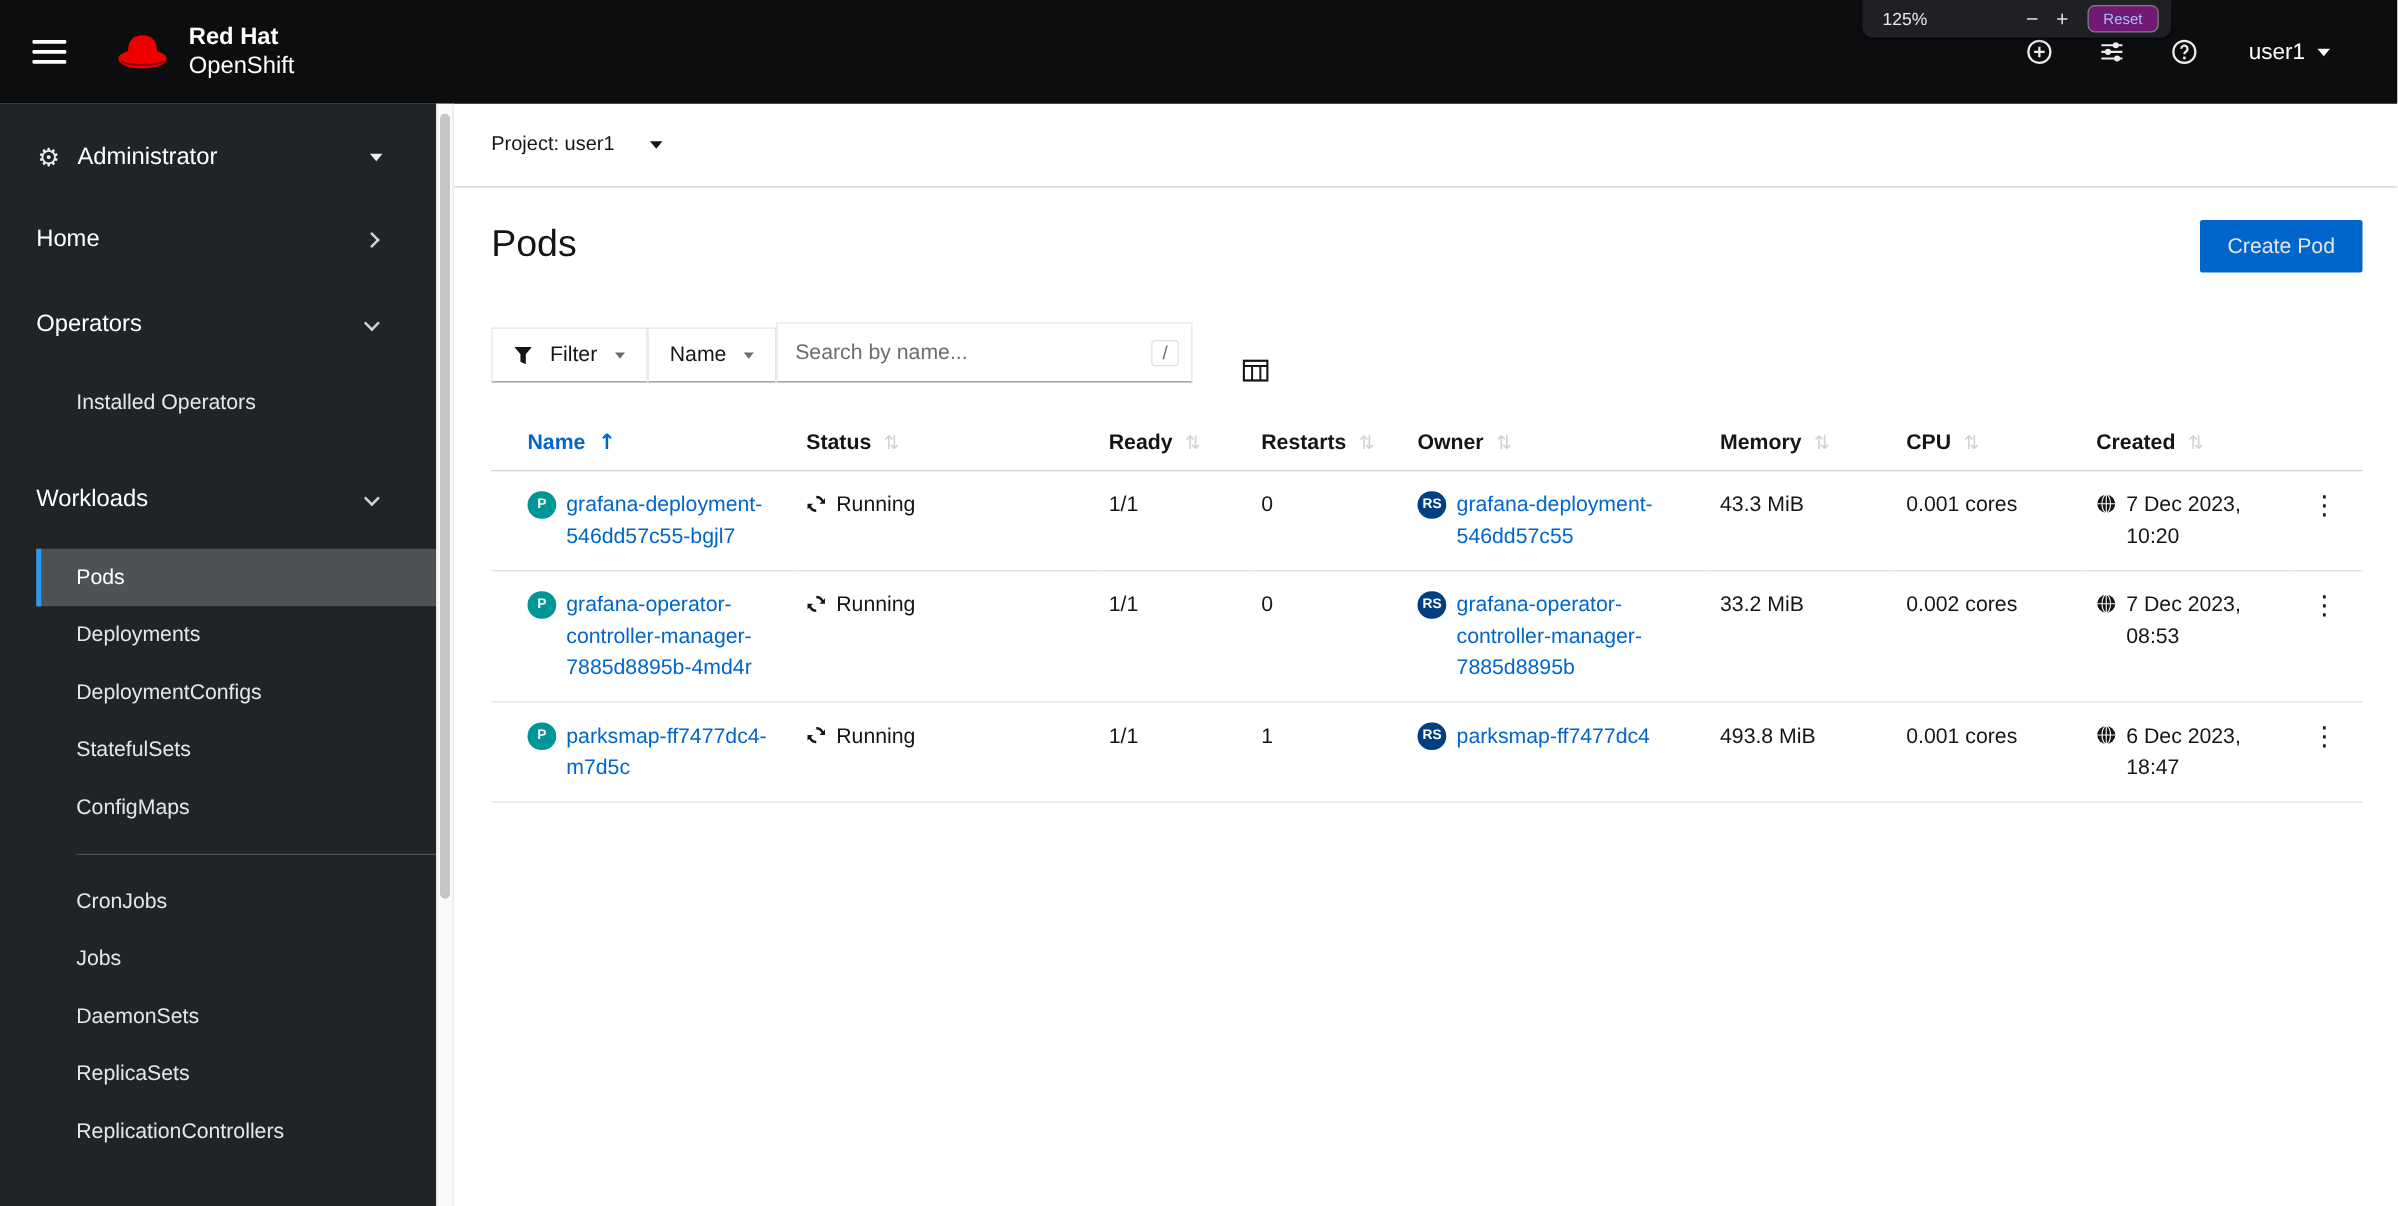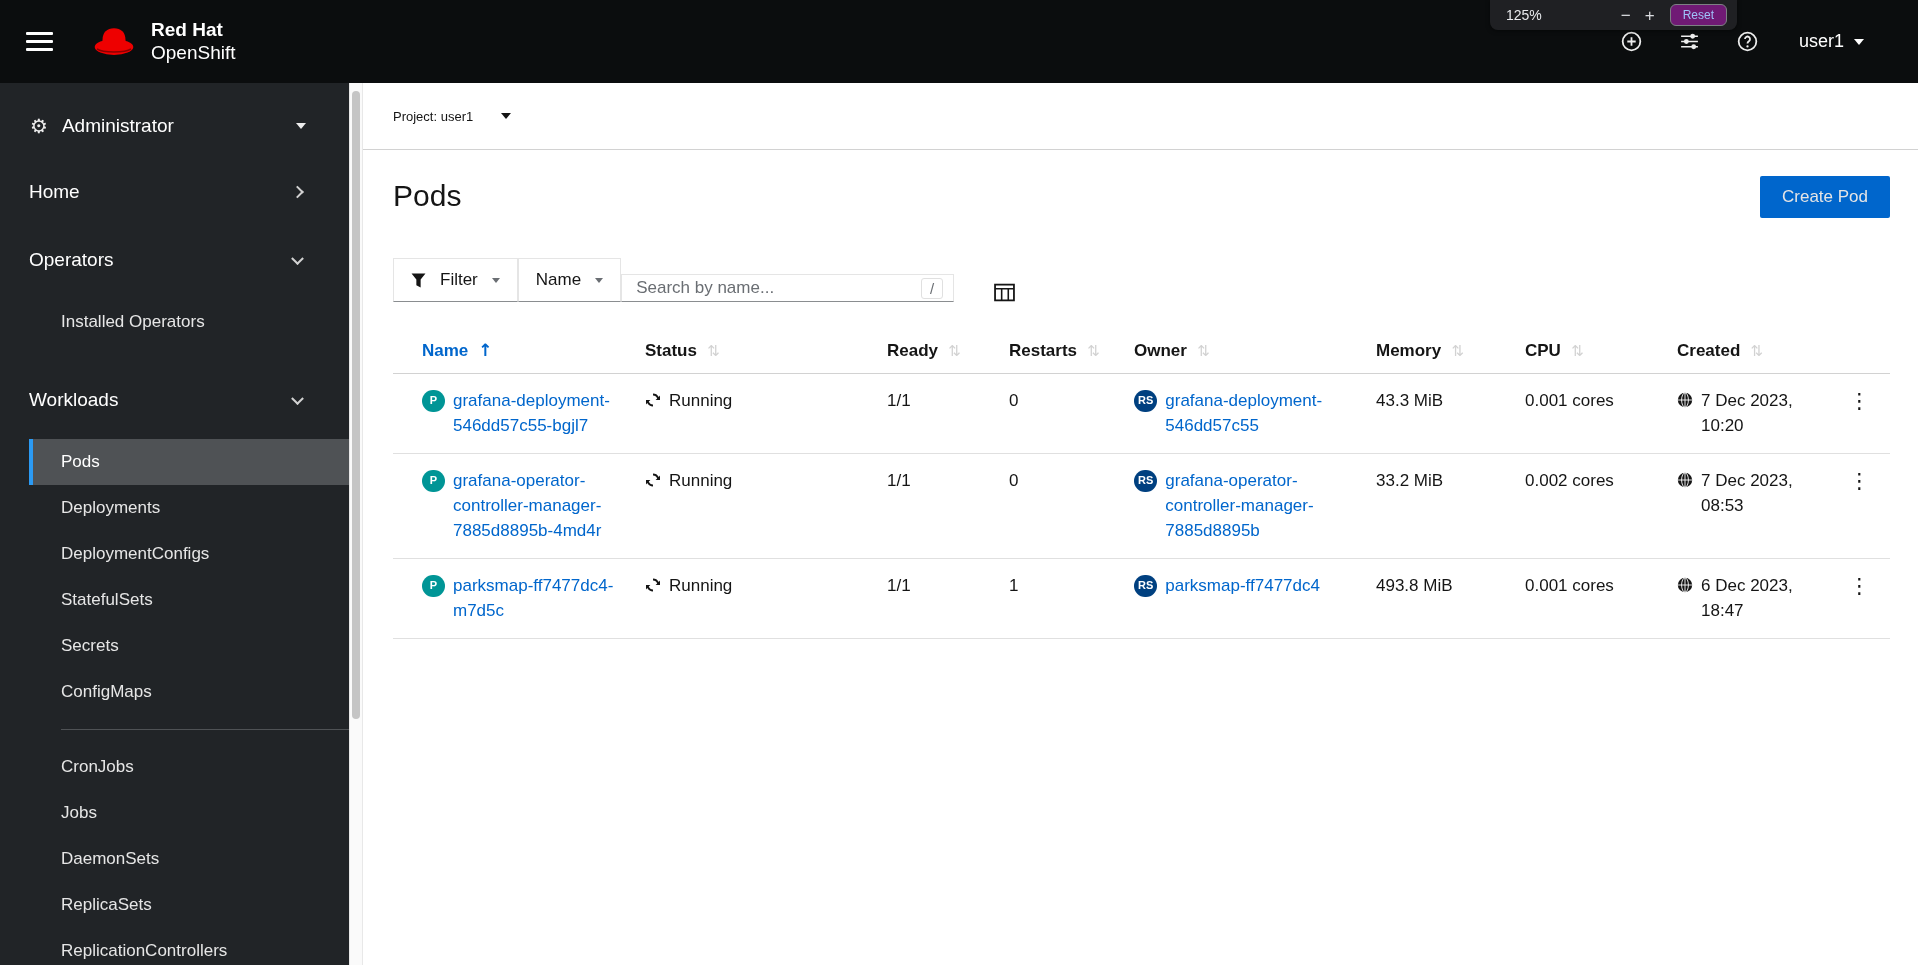--- a/index.html
+++ b/index.html
@@ -51,33 +51,33 @@
 
   
   .scroll-strip { width:14px; background:#fafafa; border-left:1px solid #e8e8e8; border-right:1px solid #e8e8e8;
     position:relative; flex-shrink:0; }
   .scroll-thumb { position:absolute; left:2px; top:8px; width:8px; height:628px; background:#c5c5c5; border-radius:4px; cursor:pointer; }
 
   
   .main { flex:1; display:flex; flex-direction:column; background:#fff; min-width:0; }
   .project-bar { height:67px; display:flex; align-items:center; padding-left:30px;
     border-bottom:1px solid #d2d2d2; flex-shrink:0; background:#fff; }
-  .project-toggle { display:flex; align-items:center; gap:28px; font-size:13px; background:none; border:none; cursor:pointer; color:#151515; }
+  .project-toggle { display:flex; align-items:center; gap:28px; font-size:16px; background:none; border:none; cursor:pointer; color:#151515; }
 
   .page-head { display:flex; align-items:flex-start; justify-content:space-between; padding:26px 28px 0 30px; }
   .page-title { font-size:30px; font-weight:500; color:#151515; line-height:40px; }
   .btn-primary { background:#0066cc; color:#e5e5e5; border:none; font-size:17px; padding:11px 22px; cursor:pointer; border-radius:2px; }
 
   
   .toolbar { display:flex; align-items:flex-end; padding:0 30px; margin-top:40px; }
   .dropdown-toggle { height:44px; background:#fff; border:1px solid #e5e5e5; border-bottom-color:#8a8d90;
     display:flex; align-items:center; gap:14px; padding:0 17px; font-size:17px; cursor:pointer; color:#151515; }
   .dropdown-toggle .caret { border-top-color:#6a6e73; border-left-width:4.5px; border-right-width:4.5px; border-top-width:5.5px; }
   .funnel { color:#151515; display:flex; }
-  .search-box { height:28px; width:333px; border:1px solid #e5e5e5; border-bottom-color:#8a8d90;
+  .search-box { height:48px; width:333px; border:1px solid #e5e5e5; border-bottom-color:#8a8d90;
     display:flex; align-items:center; padding:0 10px 0 14px; background:#fff; }
   .search-input { border:none; outline:none; flex:1; font-size:17px; color:#151515; font-family:inherit; min-width:0; background:transparent; }
   .search-input::placeholder { color:#6a6e73; }
   .kbd-hint { color:#6a6e73; font-size:15px; border:1px solid #e0e0e0; border-radius:3px; padding:1px 8px; margin-left:6px; }
   .columns-btn { background:none; border:none; margin-left:40px; color:#151515; cursor:pointer; display:flex; }
 
   
   table.pods-table { width:1497px; margin:26px 28px 0 30px; border-collapse:collapse; table-layout:fixed; }
   th { text-align:left; font-size:17px; font-weight:700; color:#151515; padding:12px 10px;
     border-bottom:1px solid #d2d2d2; white-space:nowrap; cursor:pointer; }
@@ -195,23 +195,20 @@
           <li>
               <a class="nav-sub-link">Deployments</a>
             </li>
           <li>
               <a class="nav-sub-link">DeploymentConfigs</a>
             </li>
           <li>
               <a class="nav-sub-link">StatefulSets</a>
             </li>
           <li>
-              <a class="nav-sub-link">Secrets</a>
-            </li>
-          <li>
               <a class="nav-sub-link">ConfigMaps</a>
             </li>
           <li>
               <hr class="nav-divider">
             </li>
           <li>
               <a class="nav-sub-link">CronJobs</a>
             </li>
           <li>
               <a class="nav-sub-link">Jobs</a>

